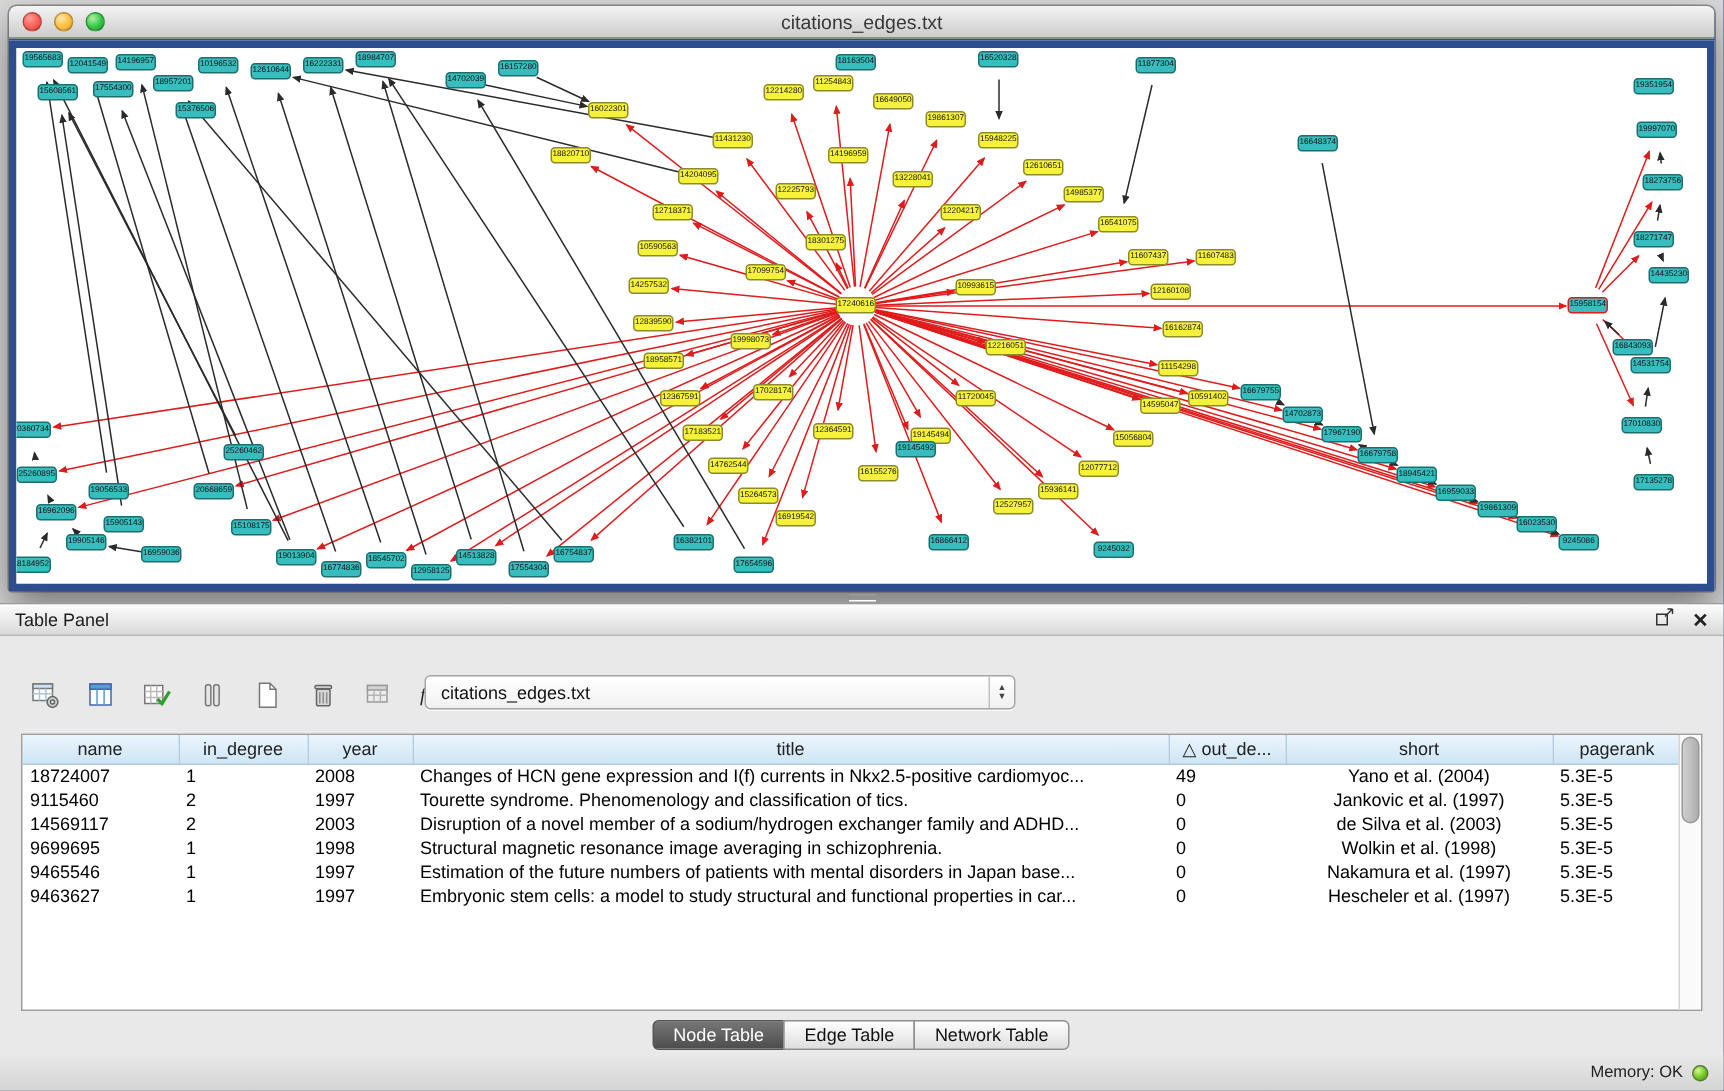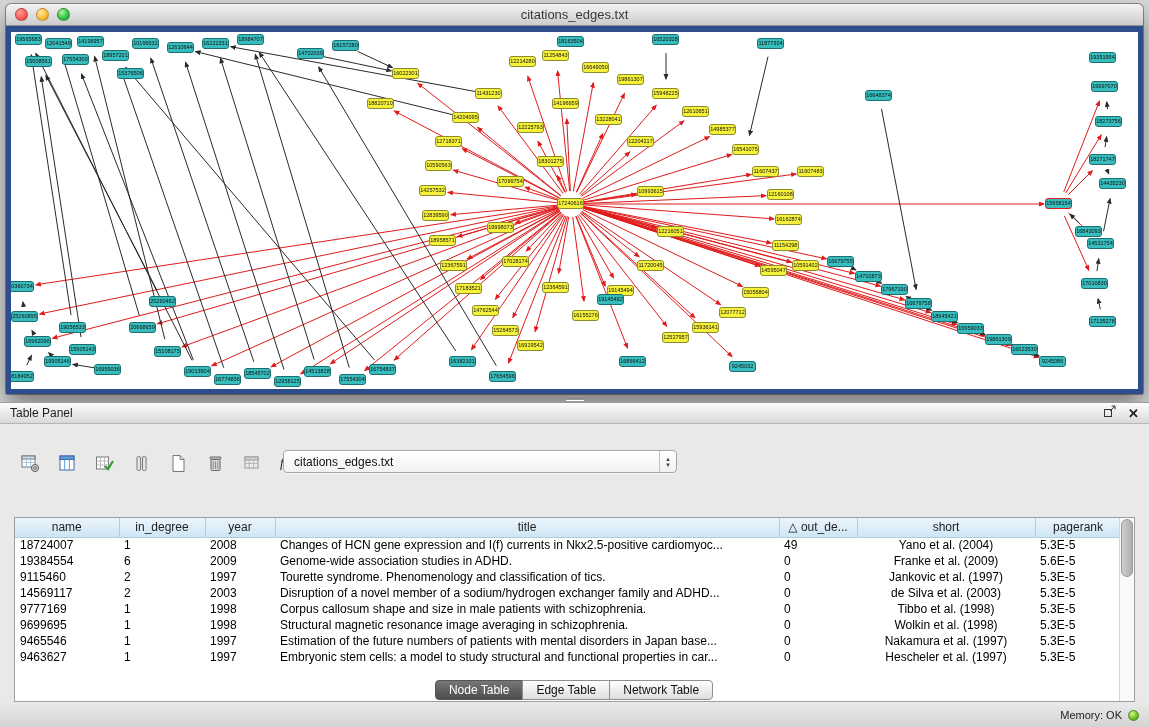--- a/index.html
+++ b/index.html
@@ -76,21 +76,21 @@
   }
   .combo-text{ flex:1; padding:0 10px; white-space:nowrap; overflow:hidden; }
   .combo-stepper{
     width:17px; align-self:stretch; display:flex; flex-direction:column;
     align-items:center; justify-content:center; border-left:1px solid #c2c2c2;
     color:#444; font-size:6px; line-height:6px;
   }
 
   .table-wrap{
     position:absolute; left:14px; right:14px; top:86px; height:185px;
-    background:#fff; border:1px solid #9e9e9e; overflow:hidden;margin-top:28px;
+    background:#fff; border:1px solid #9e9e9e; overflow:hidden;
   }
   table{ border-collapse:collapse; table-layout:fixed; width:calc(100% - 15px); font-size:12px; }
   thead th{
     height:19px; font-weight:normal; color:#222;
     background:linear-gradient(#ecf5fc,#cde5f5);
     border:1px solid #b3cbdd; border-top:none;
     overflow:hidden; white-space:nowrap; text-align:center; padding:0 3px;
   }
   thead th:first-child{ border-left:none; }
   tbody td{ height:16px; padding:0 5px; white-space:nowrap; overflow:hidden; color:#000; }
@@ -488,56 +488,38 @@
           <tr>
             <td>18724007</td>
             <td>1</td>
             <td>2008</td>
             <td>Changes of HCN gene expression and I(f) currents in Nkx2.5-positive cardiomyoc...</td>
             <td>49</td>
             <td class="c-short">Yano et al. (2004)</td>
             <td>5.3E-5</td>
           </tr>
           <tr>
-            <td>19384554</td>
-            <td>6</td>
-            <td>2009</td>
-            <td>Genome-wide association studies in ADHD.</td>
-            <td>0</td>
-            <td class="c-short">Franke et al. (2009)</td>
-            <td>5.6E-5</td>
-          </tr>
-          <tr>
             <td>9115460</td>
             <td>2</td>
             <td>1997</td>
             <td>Tourette syndrome. Phenomenology and classification of tics.</td>
             <td>0</td>
             <td class="c-short">Jankovic et al. (1997)</td>
             <td>5.3E-5</td>
           </tr>
           <tr>
             <td>14569117</td>
             <td>2</td>
             <td>2003</td>
             <td>Disruption of a novel member of a sodium/hydrogen exchanger family and ADHD...</td>
             <td>0</td>
             <td class="c-short">de Silva et al. (2003)</td>
             <td>5.3E-5</td>
           </tr>
           <tr>
-            <td>9777169</td>
-            <td>1</td>
-            <td>1998</td>
-            <td>Corpus callosum shape and size in male patients with schizophrenia.</td>
-            <td>0</td>
-            <td class="c-short">Tibbo et al. (1998)</td>
-            <td>5.3E-5</td>
-          </tr>
-          <tr>
             <td>9699695</td>
             <td>1</td>
             <td>1998</td>
             <td>Structural magnetic resonance image averaging in schizophrenia.</td>
             <td>0</td>
             <td class="c-short">Wolkin et al. (1998)</td>
             <td>5.3E-5</td>
           </tr>
           <tr>
             <td>9465546</td>

